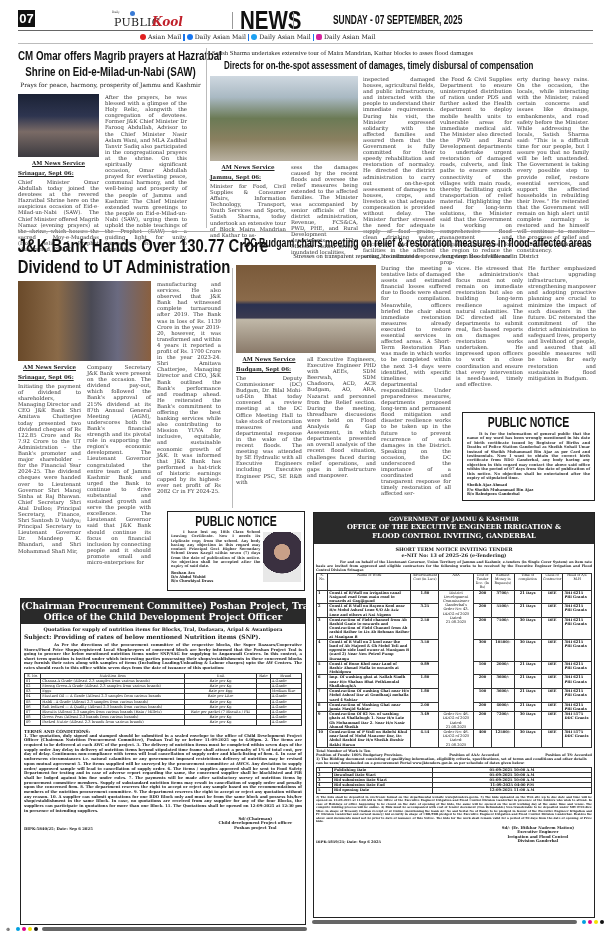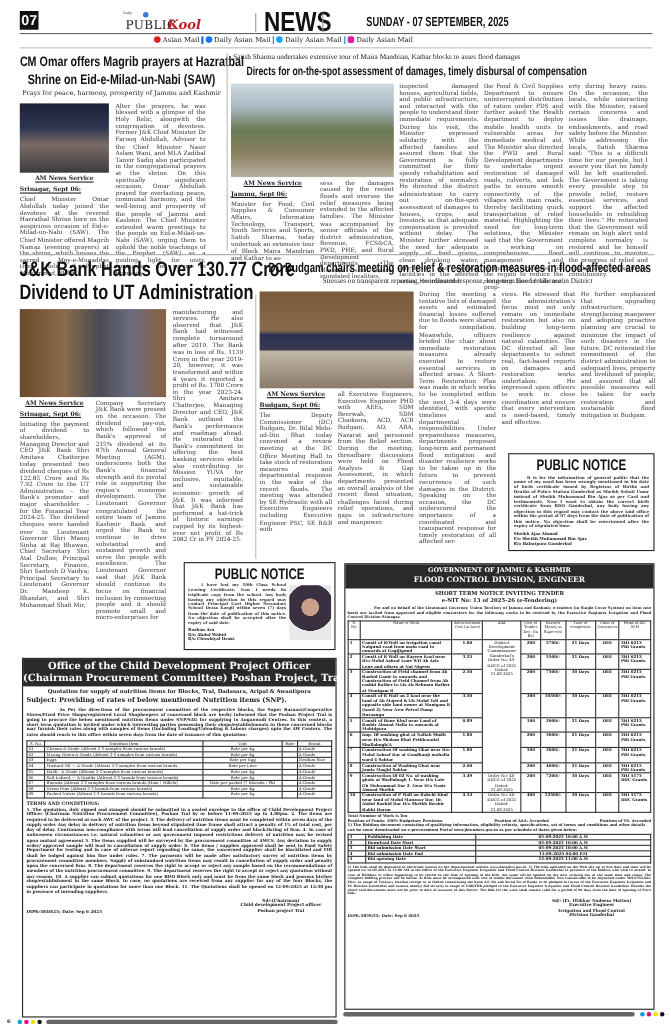--- a/index.html
+++ b/index.html
@@ -155,22 +155,22 @@
           <div>D/o Abdul Wahid</div>
           <div>R/o Chowkiyal Drass</div>
       </div>
     </div>
     <div class="photo" style="width:38px;height:50px;margin-top:2px;background:radial-gradient(circle at 50% 40%,#c8a088 0 22%,#3a3040 23% 60%,#e8e8e8 61%)"></div>
   </div>
 </div>
 
 <div class="abs" style="left:20px;top:598px;width:286px;height:327px;border:1.5px solid #222">
   <div class="dark-bar" style="padding:2px 0 1px">
+    <div style="font-size:9px;line-height:11px;font-weight:bold;white-space:nowrap">(Chairman Procurement Committee) Poshan Project, Tral</div>
     <div style="font-size:9px;line-height:11px;font-weight:bold">Office of the Child Development Project Officer</div>
-    <div style="font-size:9px;line-height:11px;font-weight:bold;white-space:nowrap">(Chairman Procurement Committee) Poshan Project, Tral</div>
   </div>
   <div style="padding:2px 3px">
     <div class="ctr" style="font-size:4.9px;line-height:7px;font-weight:bold">Quotation for supply of nutrition items for Blocks, Tral, Dadasara, Aripal &amp; Awantipora</div>
     <div style="font-size:6px;line-height:8px;font-weight:bold">Subject: Providing of rates of below mentioned Nutrition items (SNP).</div>
     <div class="body-txt" style="font-size:3.8px;line-height:4.6px;text-indent:30px;font-weight:bold;margin-top:2px;color:#222">As Per the directions of the procurement committee of the respective blocks, the Super Bazaars/Cooperative Stores/Fixed Price Shops/registered Local Shopkeepers of concerned block are herby informed that the Poshan Project Tral is going to procure the below mentioned nutrition items under SNP/SAG for supplying to Anganwadi Centres. In this context, a short term quotation is invited under which interesting parties possessing their shops/establishments in these concerned blocks may furnish their rates along with samples of items (Including Loading/Unloading &amp; Labour charges) upto the AW Centers. The rates should reach to this office within seven days from the date of issuance of this quotation:</div>
     <table style="margin-top:2px">
       <thead>
           <tr id="cdpo-head">
             <th>S. No.</th>
             <th>Nutrition Item</th>
@@ -254,21 +254,22 @@
           <div>Child development Project officer</div>
           <div>Poshan project Tral</div>
       </div>
     </div>
   </div>
 </div>
 
 <div class="abs" style="left:313px;top:512px;width:282px;height:406px;border:1.5px solid #222">
   <div class="dark-bar" style="padding:2px 0 3px">
     <div style="font-size:5.8px;line-height:8px;font-weight:bold">GOVERNMENT OF JAMMU &amp; KASHMIR</div>
-    <div style="font-size:6.8px;line-height:9px;font-weight:bold">FLOOD CONTROL DIVISION, ENGINEER</div>
+    <div style="font-size:6.8px;line-height:9px;font-weight:bold;white-space:nowrap">OFFICE OF THE EXECUTIVE ENGINEER IRRIGATION &amp;</div>
+    <div style="font-size:6.8px;line-height:9px;font-weight:bold">FLOOD CONTROL INVITING, GANDERBAL</div>
   </div>
   <div style="padding:2px 2px">
     <div class="ctr" style="font-size:4.9px;line-height:6px;font-weight:bold">SHORT TERM NOTICE INVITING TENDER</div>
     <div class="ctr" style="font-size:4.9px;line-height:6px;font-weight:bold">e-NIT No: 13 of 2025-26 (e-Tendering)</div>
     <div class="body-txt" style="font-size:3.3px;line-height:4px;text-indent:24px;font-weight:bold;margin-top:2px;color:#222">For and on behalf of the Lieutenant Governor, Union Territory of Jammu and Kashmir, e-tenders (in Single Cover System) on item rate basis are invited from approved and eligible contractors for the following works to be received by the Executive Engineer Irrigation and Flood Control Division Srinagar.</div>
     <table style="margin-top:1px">
       <colgroup>
           <col style="width:11px">
           <col style="width:82px">
           <col style="width:22px">

